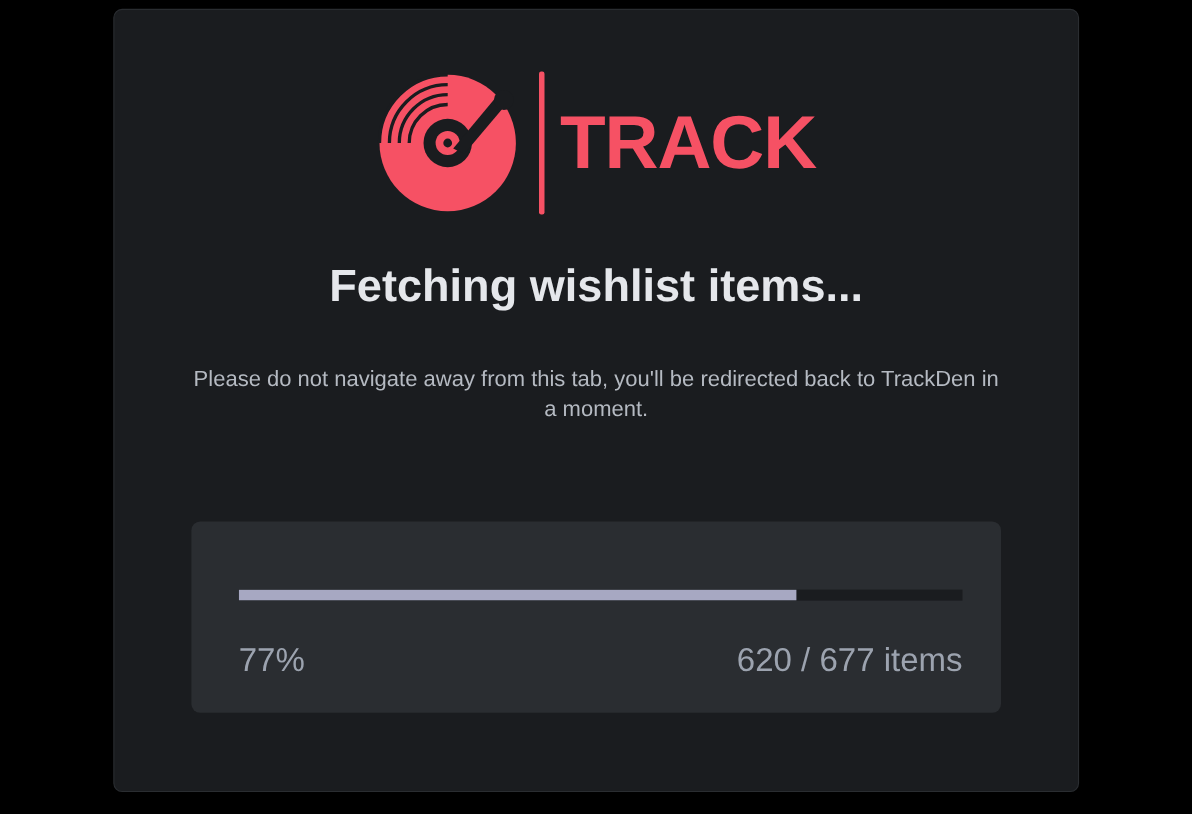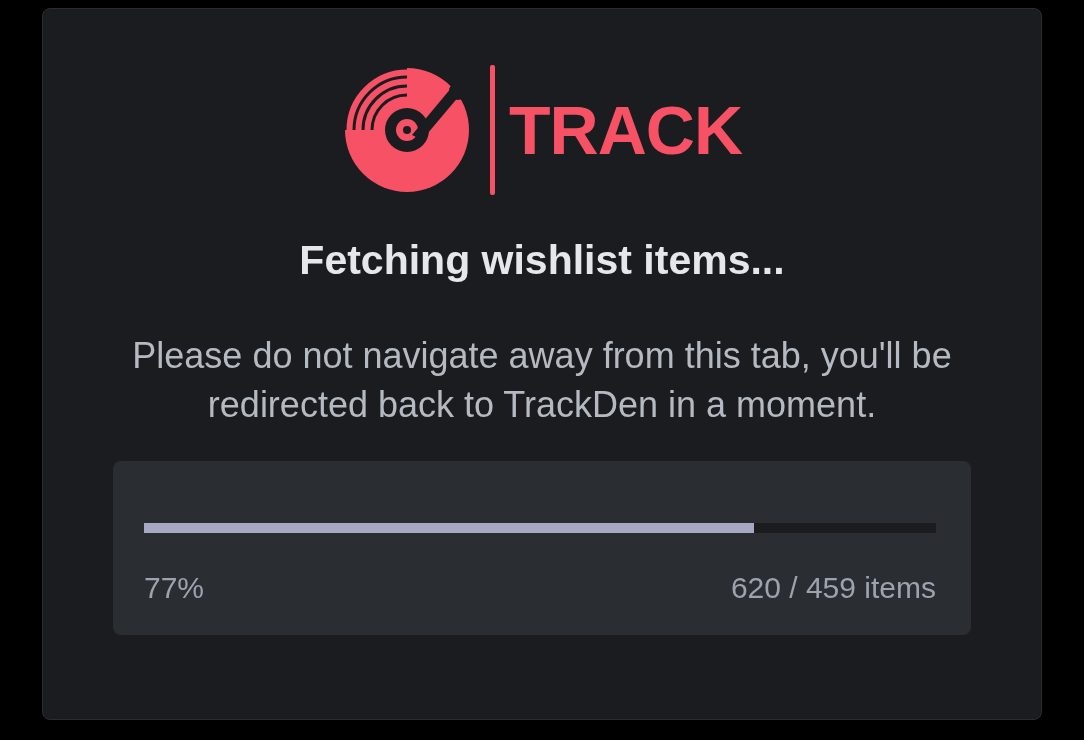--- a/index.html
+++ b/index.html
@@ -16,21 +16,21 @@
       display: flex;
       align-items: flex-start;
       justify-content: center;
       padding-top: 8px;
     }
     
     .modal {
       background: #1a1c1f;
       border: 1px solid #2a2d31;
       border-radius: 8px;
-      width: 1000px;
+      width: 878px;
       height: 712px;
       padding: 56px 70px 60px 70px;
       display: flex;
       flex-direction: column;
       align-items: center;
     }
     
     .logo-container {
       display: flex;
       align-items: center;
@@ -67,34 +67,34 @@
     
     .heading {
       font-size: 41px;
       font-weight: 700;
       color: #e5e7eb;
       margin-bottom: 48px;
       text-align: center;
     }
     
     .subtext {
-      font-size: 36px;
+      font-size: 20px;
       font-weight: 400;
       color: #b5bac2;
       text-align: center;
       line-height: 1.35;
       max-width: 920px;
-      margin-bottom: 32px;
+      margin-bottom: 88px;
     }
     
     .progress-card {
       background: #2a2d31;
       border-radius: 8px;
       width: 100%;
-      padding: 62px 35px 30px 31px;
+      padding: 62px 35px 30px 43px;
     }
     
     .progress-track {
       width: 100%;
       height: 10px;
       background: #1a1c1f;
       overflow: hidden;
       margin-bottom: 38px;
     }
     
@@ -148,17 +148,17 @@
   <h1 class="heading">Fetching wishlist items...</h1>
 
   <p class="subtext">Please do not navigate away from this tab, you'll be redirected back to TrackDen in a moment.</p>
 
   <div class="progress-card">
     <div class="progress-track">
       <div class="progress-fill" style="width:77%"></div>
     </div>
     <div class="progress-labels">
       <span class="progress-percent">77%</span>
-      <span class="progress-count">620 / 459 items</span>
+      <span class="progress-count">620 / 677 items</span>
     </div>
   </div>
 
 </div>
 
 </body></html>

